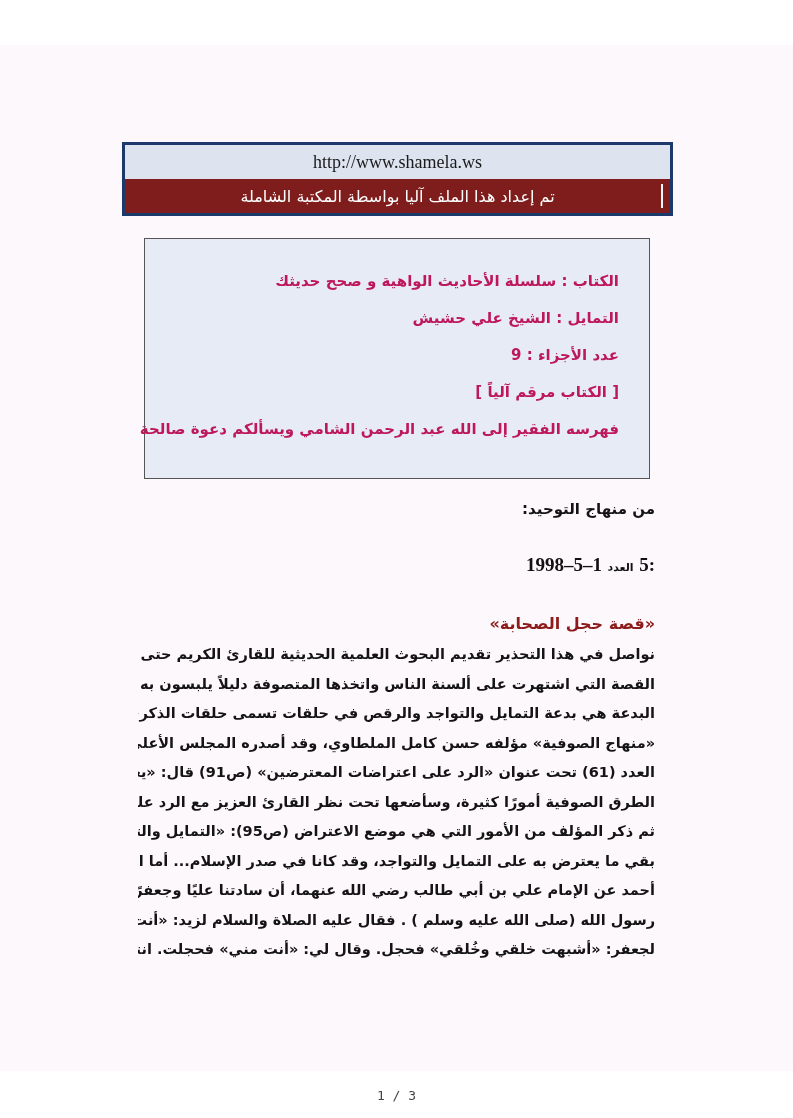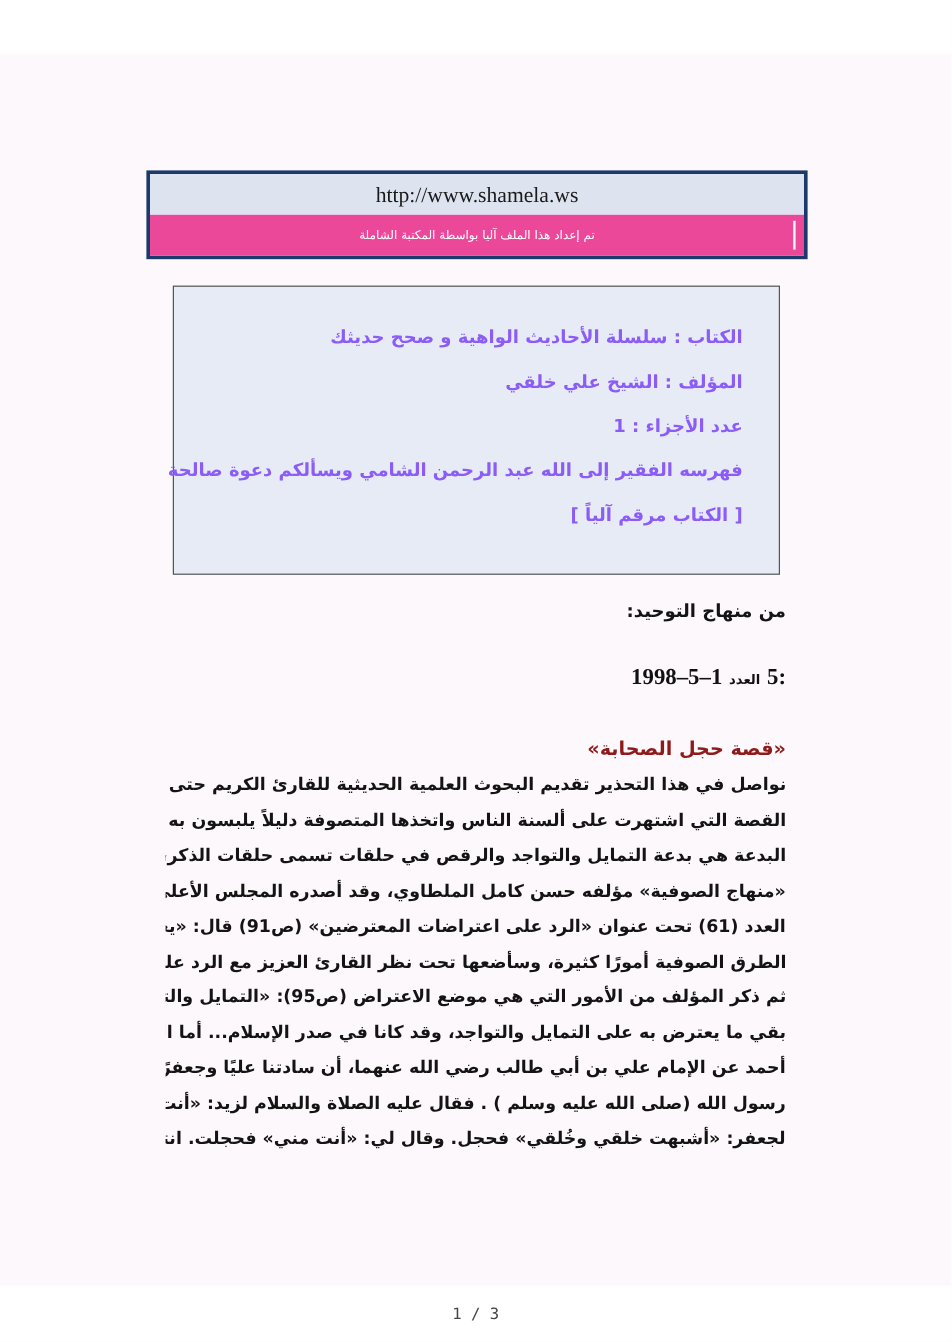--- a/index.html
+++ b/index.html
@@ -9,30 +9,30 @@
 
   
   .pdf-page { position:absolute; left:0; top:45px; width:793px; height:1026px;
               background:#fdf8fb; }
 
   
   .header-banner { position:absolute; left:122px; top:97px; width:551px; height:74px;
                    border:3px solid #1b3a6b; display:flex; flex-direction:column; }
   .url-band { flex:1; background:#dde4f0; display:flex; align-items:center; justify-content:center;
               font-family:"Liberation Serif", serif; font-size:18px; color:#1a1a1a; }
-  .prepared-band { flex:1; background:#ec4899; position:relative;
+  .prepared-band { flex:1; background:#7f1d1d; position:relative;
                    display:flex; align-items:center; justify-content:center;
-                   color:#ffffff; font-size:10px; direction:rtl; }
+                   color:#ffffff; font-size:16px; direction:rtl; }
   .cursor-tick { position:absolute; right:7px; top:5px; bottom:5px; width:2px; background:#f6f8fc; }
 
   
   .book-info { position:absolute; left:144px; top:193px; width:506px; height:241px;
                background:#e6ebf5; border:1px solid #555;
                direction:rtl; text-align:right; padding:24px 30px 0 22px;
-               color:#8b5cf6; font-weight:bold; font-size:15px; }
+               color:#be185d; font-weight:bold; font-size:15px; }
   .book-info .info-line { line-height:37px; height:37px; white-space:nowrap; }
 
   
   .ar-line { position:absolute; right:138px; direction:rtl; text-align:right;
              color:#141414; font-weight:bold; font-size:15px; line-height:30px; white-space:nowrap; }
   .source-line { top:449px; }
   .issue-line  { position:absolute; right:138px; top:505px; direction:ltr; text-align:right;
                  font-weight:bold; color:#111; line-height:30px; }
   .issue-line .digits { font-family:"Liberation Serif", serif; font-size:19px; }
   .issue-line .arabic { font-size:11px; }
@@ -61,24 +61,24 @@
         <span>http://www.shamela.ws</span>
       </div>
       <div class="prepared-band">
         <span>تم إعداد هذا الملف آليا بواسطة المكتبة الشاملة</span>
         <span class="cursor-tick"></span>
       </div>
     </div>
 
     <div class="book-info">
       <div class="info-line">الكتاب : سلسلة الأحاديث الواهية و صحح حديثك</div>
-      <div class="info-line">المؤلف : الشيخ علي خلقي</div>
-      <div class="info-line">عدد الأجزاء : 1</div>
+      <div class="info-line">التمايل : الشيخ علي حشيش</div>
+      <div class="info-line">عدد الأجزاء : 9</div>
+      <div class="info-line">[ الكتاب مرقم آلياً ]</div>
       <div class="info-line">فهرسه الفقير إلى الله عبد الرحمن الشامي ويسألكم دعوة صالحة</div>
-      <div class="info-line">[ الكتاب مرقم آلياً ]</div>
     </div>
 
     <div class="ar-line source-line">من منهاج التوحيد:</div>
 
     <div class="issue-line">
       <span class="digits">1998–5–1</span>
       <bdi dir="rtl" class="arabic">العدد</bdi>
       <span class="digits">5:</span>
     </div>
 

